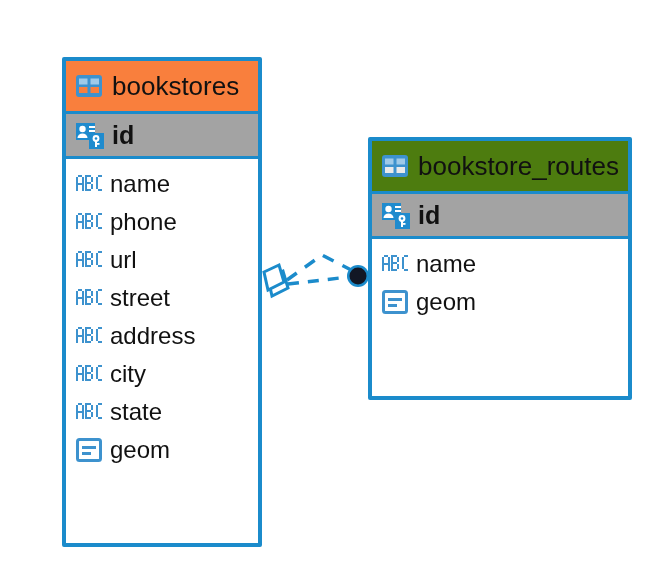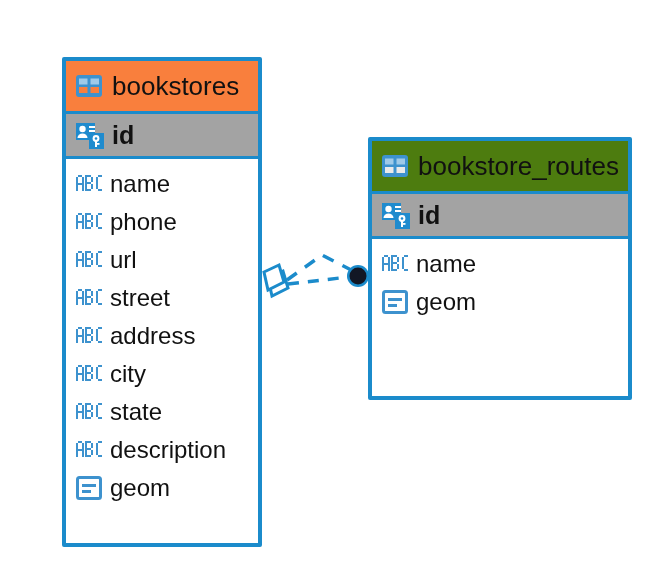--- a/index.html
+++ b/index.html
@@ -274,42 +274,20 @@
                 <rect x="15" y="9" width="2" height="5"></rect>
                 <rect x="20" y="2" width="2" height="12"></rect>
                 <rect x="22" y="0" width="4" height="2"></rect>
                 <rect x="22" y="14" width="4" height="2"></rect>
               </g>
             </svg>
           </span>
           <span class="f-label">state</span>
         </div>
         <div class="field">
-          <span class="ico ico-abc">
-            <svg viewBox="0 0 26 18">
-              <g fill="#3D92CE">
-                <rect x="0" y="2" width="2" height="14"></rect>
-                <rect x="6" y="2" width="2" height="14"></rect>
-                <rect x="2" y="0" width="4" height="2"></rect>
-                <rect x="2" y="8" width="4" height="2"></rect>
-                <rect x="9" y="0" width="2" height="16"></rect>
-                <rect x="11" y="0" width="4" height="2"></rect>
-                <rect x="11" y="7" width="4" height="2"></rect>
-                <rect x="11" y="14" width="4" height="2"></rect>
-                <rect x="15" y="2" width="2" height="5"></rect>
-                <rect x="15" y="9" width="2" height="5"></rect>
-                <rect x="20" y="2" width="2" height="12"></rect>
-                <rect x="22" y="0" width="4" height="2"></rect>
-                <rect x="22" y="14" width="4" height="2"></rect>
-              </g>
-            </svg>
-          </span>
-          <span class="f-label">description</span>
-        </div>
-        <div class="field">
           <span class="ico ico-geom">
             <svg viewBox="0 0 26 24">
               <rect x="1.5" y="1.5" width="23" height="21" rx="2" fill="#ffffff" stroke="#3D92CE" stroke-width="3"></rect>
               <rect x="6" y="8" width="14" height="3" fill="#3D92CE"></rect>
               <rect x="6" y="14" width="9" height="3" fill="#3D92CE"></rect>
             </svg>
           </span>
           <span class="f-label">geom</span>
         </div>
       </div>

